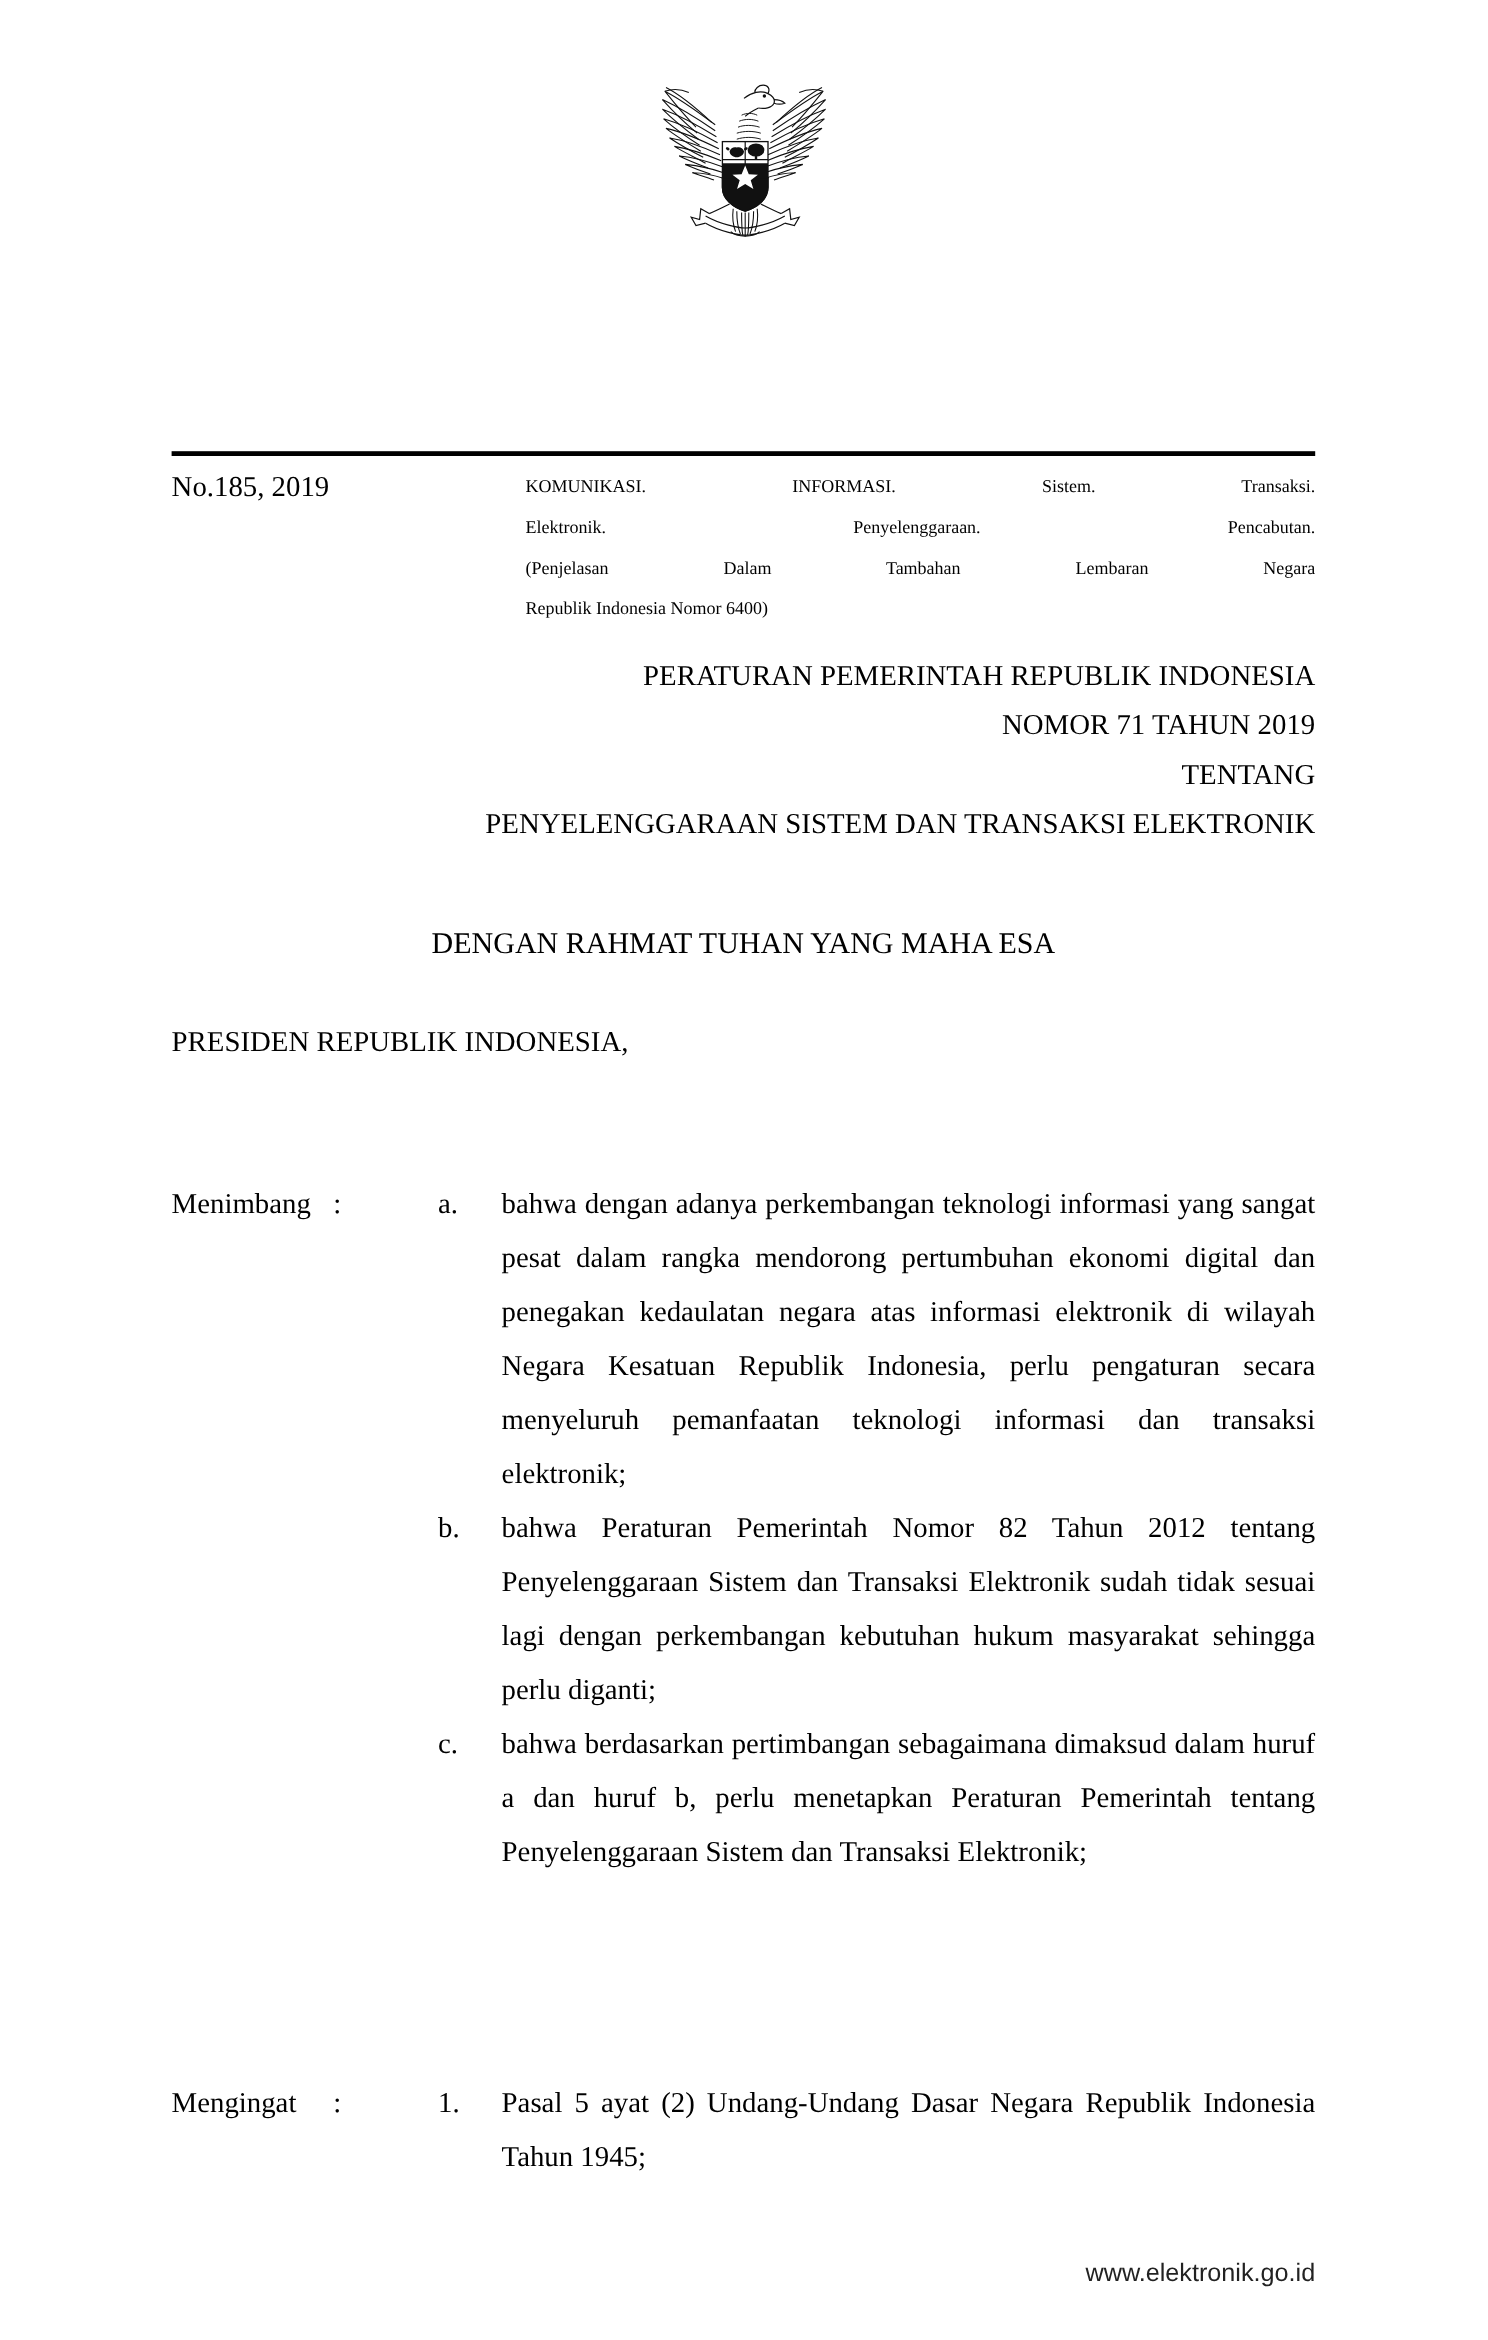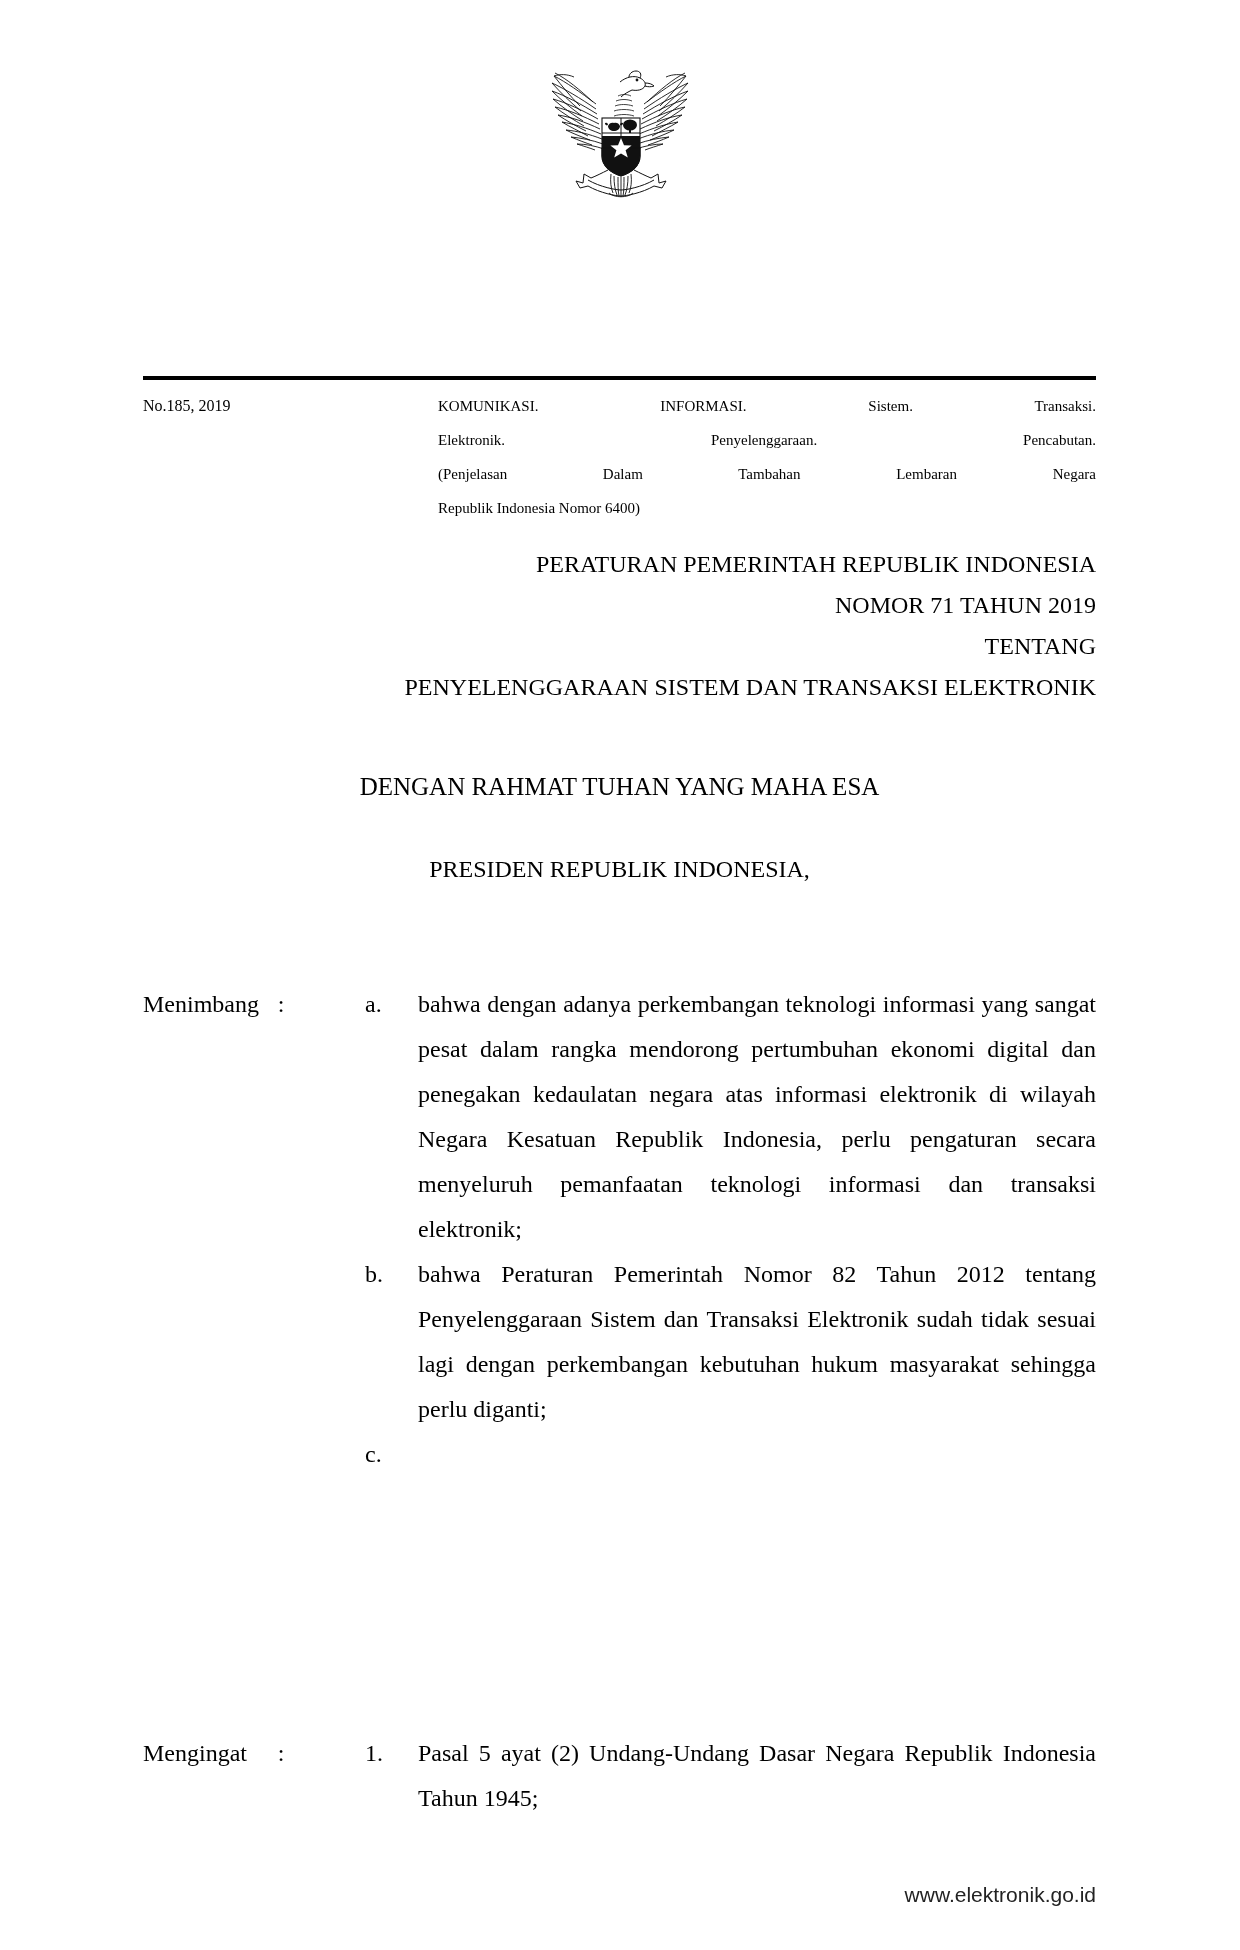--- a/index.html
+++ b/index.html
@@ -69,21 +69,21 @@
   .head-info {
     position: absolute;
     left: 143px;
     top: 389px;
     width: 953px;
   }
   .head-no {
     position: absolute;
     left: 0;
     top: 0;
-    font-size: 16px;
+    font-size: 24px;
     line-height: 34px;
     white-space: nowrap;
   }
   .head-subject {
     position: absolute;
     left: 295px;
     top: 0;
     width: 658px;
     font-size: 15px;
     line-height: 34px;
@@ -118,21 +118,20 @@
     width: 953px;
     text-align: center;
     font-size: 25px;
     line-height: 34px;
   }
   .presiden {
     position: absolute;
     left: 143px;
     top: 852px;
     width: 953px;
-    text-align: center;
     font-size: 24px;
     line-height: 34px;
   }
 
   
   .clause {
     position: absolute;
     left: 143px;
     width: 953px;
     font-size: 24px;
@@ -339,20 +338,21 @@
       <div class="clause-item" style="margin-top:-45px">
         <span class="clause-marker">a.</span>
         <span class="clause-text">bahwa dengan adanya perkembangan teknologi informasi yang sangat pesat dalam rangka mendorong pertumbuhan ekonomi digital dan penegakan kedaulatan negara atas informasi elektronik di wilayah Negara Kesatuan Republik Indonesia, perlu pengaturan secara menyeluruh pemanfaatan teknologi informasi dan transaksi elektronik;</span>
       </div>
       <div class="clause-item">
         <span class="clause-marker">b.</span>
         <span class="clause-text">bahwa Peraturan Pemerintah Nomor 82 Tahun 2012 tentang Penyelenggaraan Sistem dan Transaksi Elektronik sudah tidak sesuai lagi dengan perkembangan kebutuhan hukum masyarakat sehingga perlu diganti;</span>
       </div>
       <div class="clause-item">
         <span class="clause-marker">c.</span>
+        <span class="clause-text">bahwa berdasarkan pertimbangan sebagaimana dimaksud dalam huruf a dan huruf b, perlu menetapkan Peraturan Pemerintah tentang Penyelenggaraan Sistem dan Transaksi Elektronik;</span>
       </div>
     </div>
   </div>
 
   <div class="clause" id="mengingat-clause">
     <div class="clause-row">
       <span class="clause-label">Mengingat</span>
       <span class="clause-colon">:</span>
     </div>
     <div class="clause-items">

